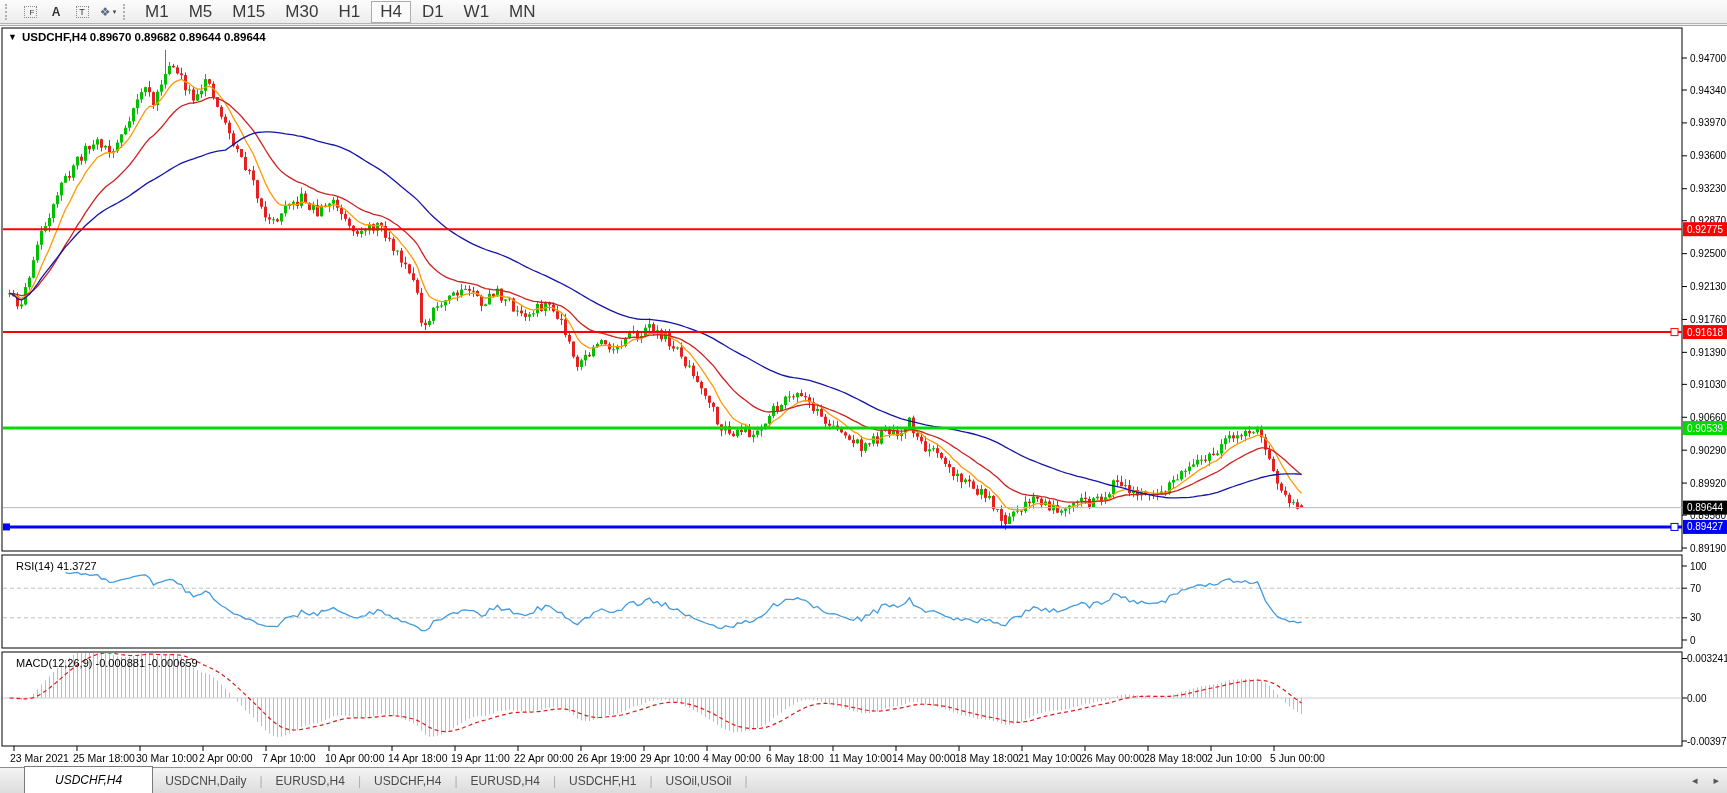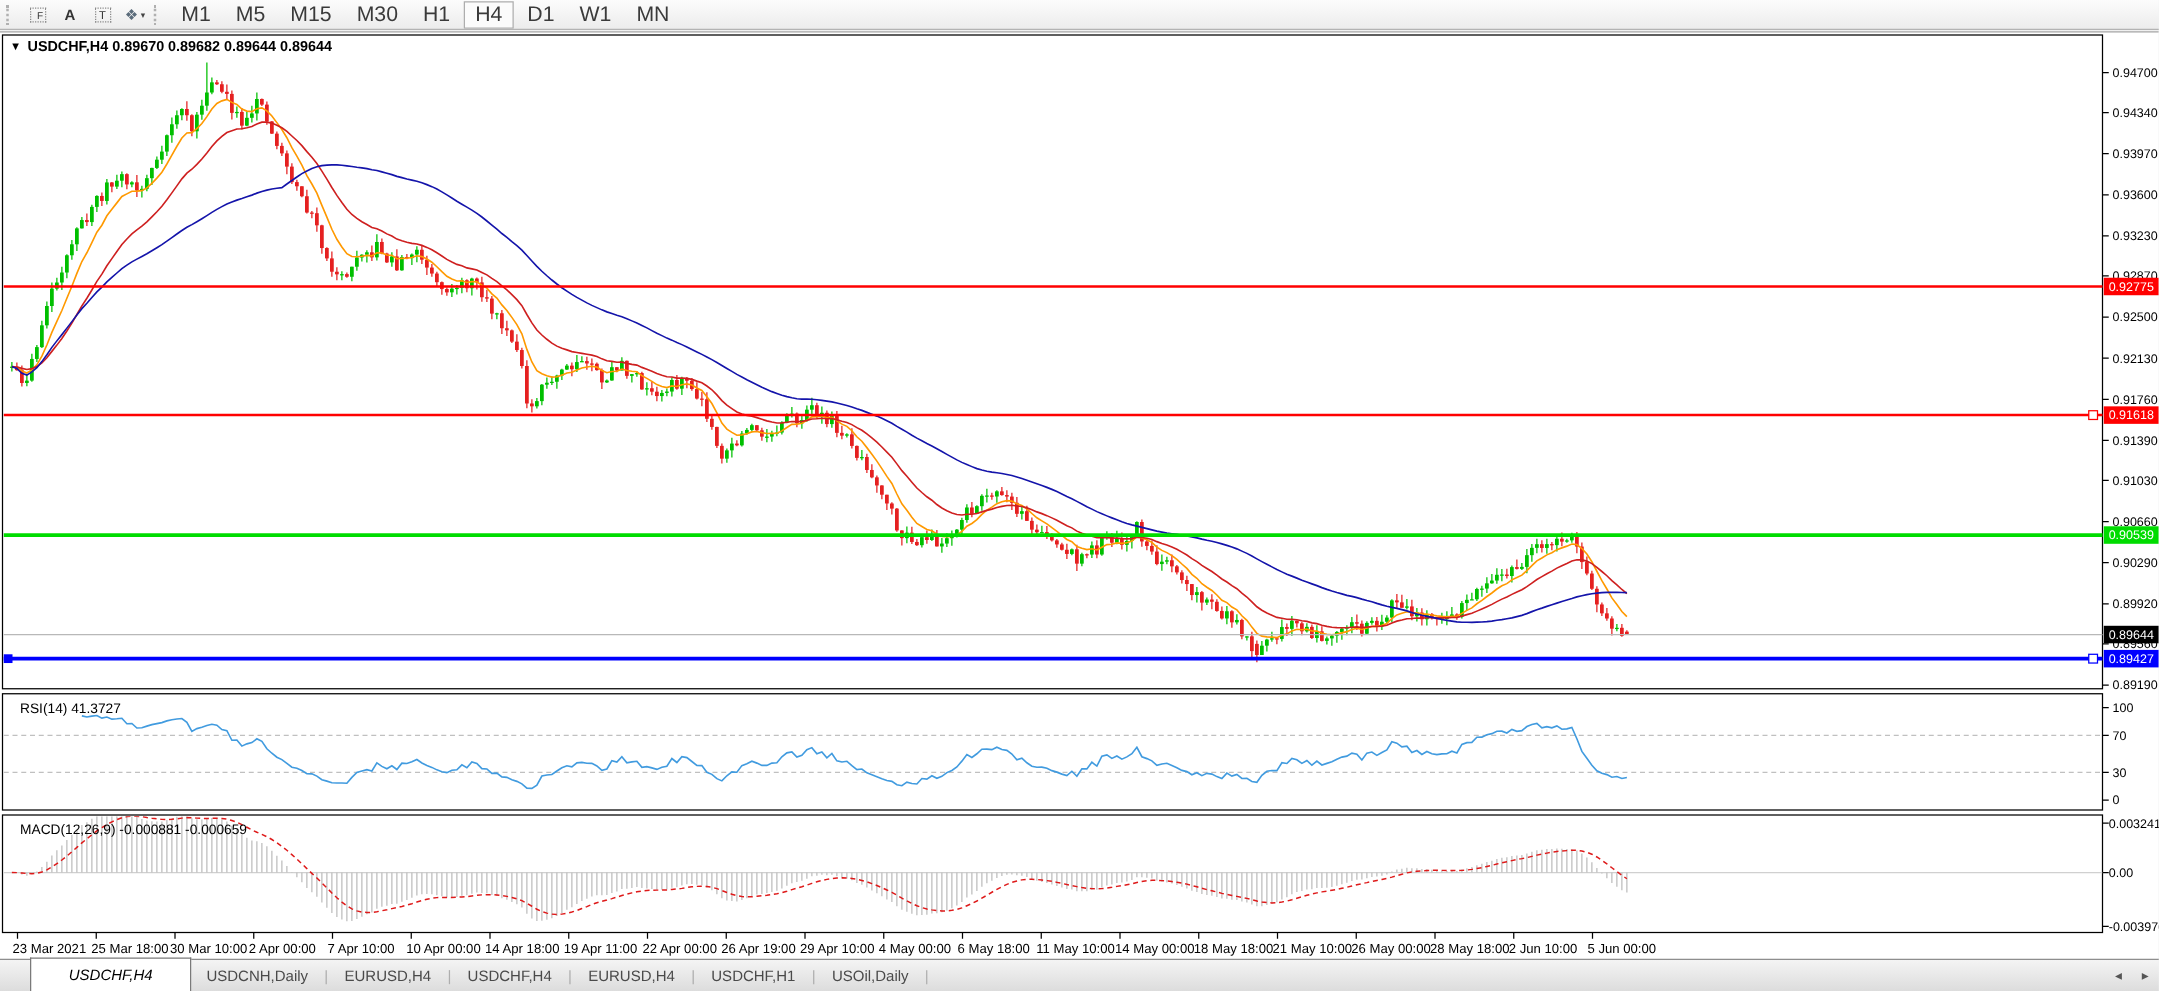--- a/index.html
+++ b/index.html
@@ -1175,19 +1175,19 @@
     <div class="tab">USDCNH,Daily</div>
     <div class="tabsep">|</div>
     <div class="tab">EURUSD,H4</div>
     <div class="tabsep">|</div>
     <div class="tab">USDCHF,H4</div>
     <div class="tabsep">|</div>
     <div class="tab">EURUSD,H4</div>
     <div class="tabsep">|</div>
     <div class="tab">USDCHF,H1</div>
     <div class="tabsep">|</div>
-    <div class="tab">USOil,Daily</div>
+    <div class="tab">USOil,USOil</div>
     <div class="tabsep">|</div>
   </div>
 <div id="tab-arrows">
     <div class="">◂</div>
     <div class="">▸</div>
   </div>
 
 </body></html>

